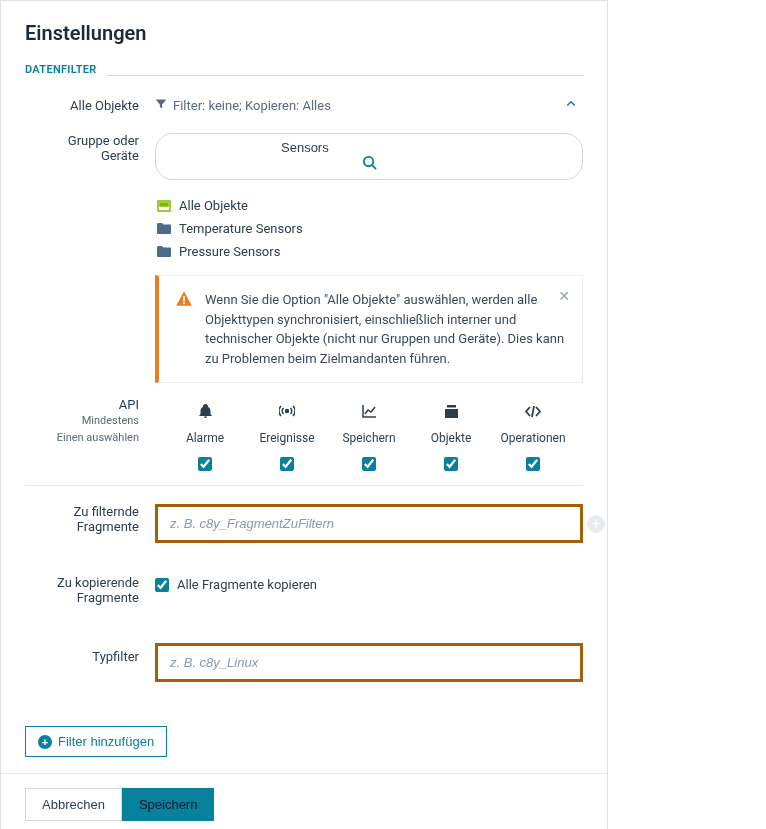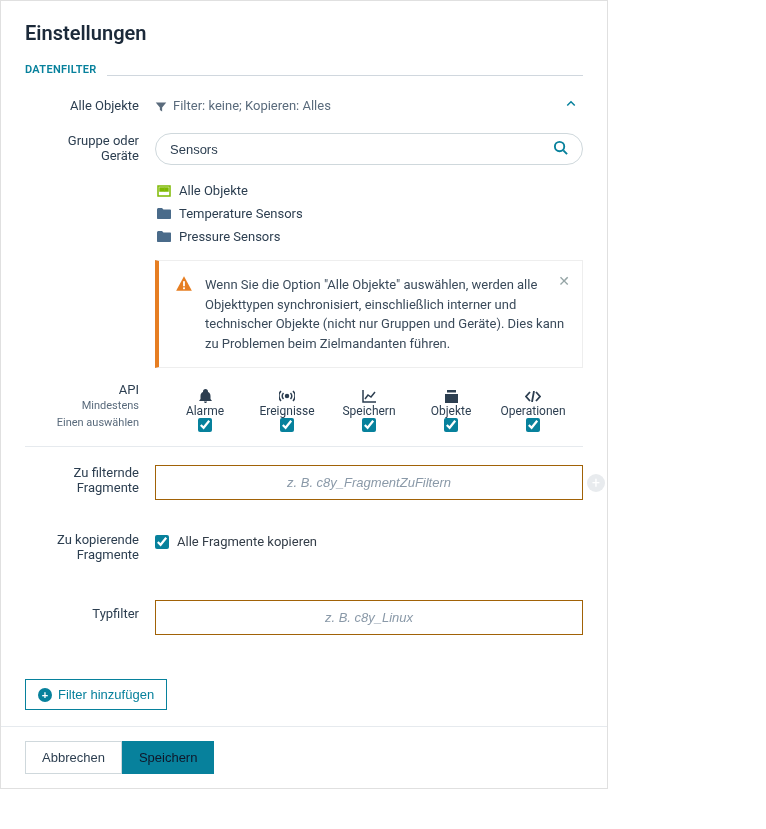--- a/index.html
+++ b/index.html
@@ -8,38 +8,38 @@
 .panel-body { padding: 20px 24px 16px; }
 h1 { font-size: 20px; font-weight: 600; color: #1c2a3a; margin-bottom: 18px; }
 .section-header { display: flex; align-items: flex-end; margin-bottom: 16px; }
 .section-header-label { color: #07819c; font-size: 11px; font-weight: 600; letter-spacing: 0.3px; text-transform: uppercase; margin-right: 10px; }
 .section-header-line { flex: 1; height: 1px; background: #d0d7de; }
 .row { display: flex; align-items: flex-start; margin-bottom: 14px; }
 .label-col { width: 130px; text-align: right; padding-right: 16px; padding-top: 6px; color: #2c3e50; font-size: 13px; }
 .label-col.tight { padding-top: 0; }
 .label-col .sub { font-size: 11px; color: #5a6b7c; line-height: 1.35; margin-top: 2px; }
 .content-col { flex: 1; }
-.filter-summary { display: flex; align-items: flex-end; color: #5a6b7c; font-size: 13px; position: relative; padding: 6px 0; }
+.filter-summary { display: flex; align-items: flex-start; color: #5a6b7c; font-size: 13px; position: relative; padding: 6px 0; }
 .filter-summary svg { margin-right: 6px; }
 .chevron { position: absolute; right: 0; color: #07819c; }
-.search-wrap { display: flex; align-items: center; border: 1px solid #cfd8dc; border-radius: 18px; padding: 6px 14px; background: #fff; }
+.search-wrap { display: flex; align-items: center; border: 1px solid #cfd8dc; border-radius: 18px; padding: 6px 14px; background: #fff; flex-direction: column; }
 .search-input { flex: 1; border: none; outline: none; font-size: 13px; color: #2c3e50; background: transparent; }
 .tree { margin-top: 14px; }
 .tree-item { display: flex; align-items: center; padding: 4px 0; font-size: 13px; color: #2c3e50; cursor: pointer; }
 .tree-item .icon { width: 18px; display: inline-flex; align-items: center; justify-content: center; margin-right: 6px; }
 .alert { display: flex; border-left: 4px solid #e67e22; background: #fff; border-top: 1px solid #eee; border-right: 1px solid #eee; border-bottom: 1px solid #eee; padding: 14px 16px; margin-top: 12px; position: relative; line-height: 1.5; }
 .alert-icon { color: #e67e22; margin-right: 12px; flex-shrink: 0; }
 .alert-text { color: #3a4a5a; font-size: 13px; }
 .alert-close { position: absolute; top: 10px; right: 12px; color: #95a5a6; cursor: pointer; font-size: 14px; }
 .api-grid { display: flex; justify-content: space-between; padding: 6px 10px 0; }
-.api-item { display: flex; flex-direction: column; align-items: center; gap: 0; min-width: 80px; }
+.api-item { display: flex; flex-direction: column; align-items: center; gap: 12px; min-width: 80px; }
 .api-item .api-icon { color: #2c3e50; height: 16px; display: flex; align-items: center; }
 .api-item .api-label { font-size: 12px; color: #2c3e50; }
 .api-item input[type=checkbox] { width: 14px; height: 14px; accent-color: #07819c; }
-.text-input { width: 100%; border: 1px solid #a16207; padding: 9px 12px; font-size: 13px; color: #2c3e50; background: #fff; outline: none; text-align: center; }
+.text-input { width: 100%; border: 3px solid #a16207; padding: 9px 12px; font-size: 13px; color: #2c3e50; background: #fff; outline: none; }
 .text-input::placeholder, .search-input::placeholder { color: #8a99a8; font-style: italic; }
 .input-with-add { position: relative; }
 .add-btn { position: absolute; right: -22px; top: 50%; transform: translateY(-50%); width: 18px; height: 18px; border-radius: 50%; background: #e8ebee; color: #fff; display: flex; align-items: center; justify-content: center; font-size: 14px; cursor: pointer; }
 .checkbox-line { display: flex; align-items: flex-end; gap: 8px; padding-top: 2px; }
 .checkbox-line input { width: 14px; height: 14px; accent-color: #07819c; }
 .divider { height: 1px; background: #e6eaee; margin: 6px 0 18px; }
 .add-filter-btn { display: inline-flex; align-items: center; gap: 6px; border: 1px solid #07819c; color: #07819c; background: #fff; padding: 7px 12px; font-size: 13px; cursor: pointer; }
 .plus-circle { width: 14px; height: 14px; border-radius: 50%; background: #07819c; color: #fff; display: inline-flex; align-items: center; justify-content: center; font-size: 11px; font-weight: bold; }
 .footer { display: flex; padding: 14px 24px; border-top: 1px solid #e6eaee; }
 .btn { padding: 8px 16px; font-size: 13px; cursor: pointer; border: 1px solid transparent; }

